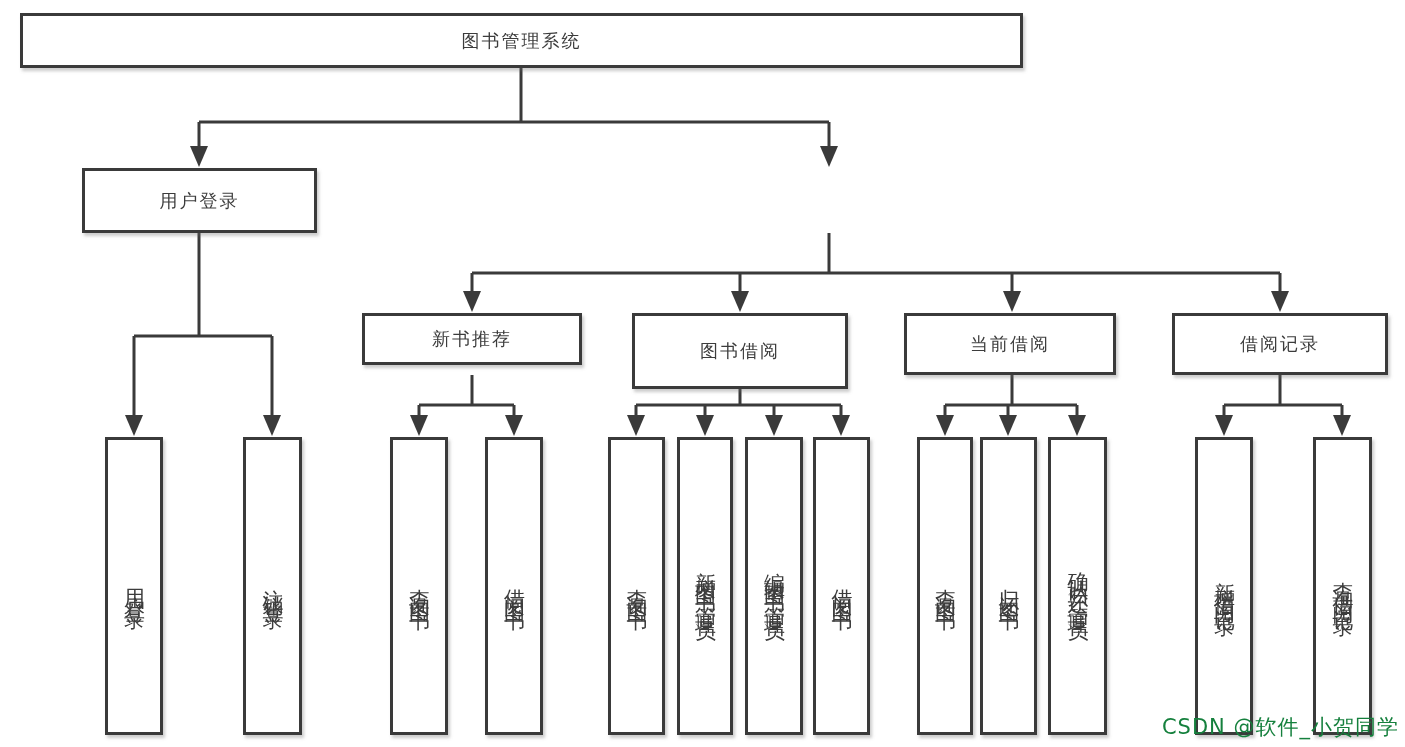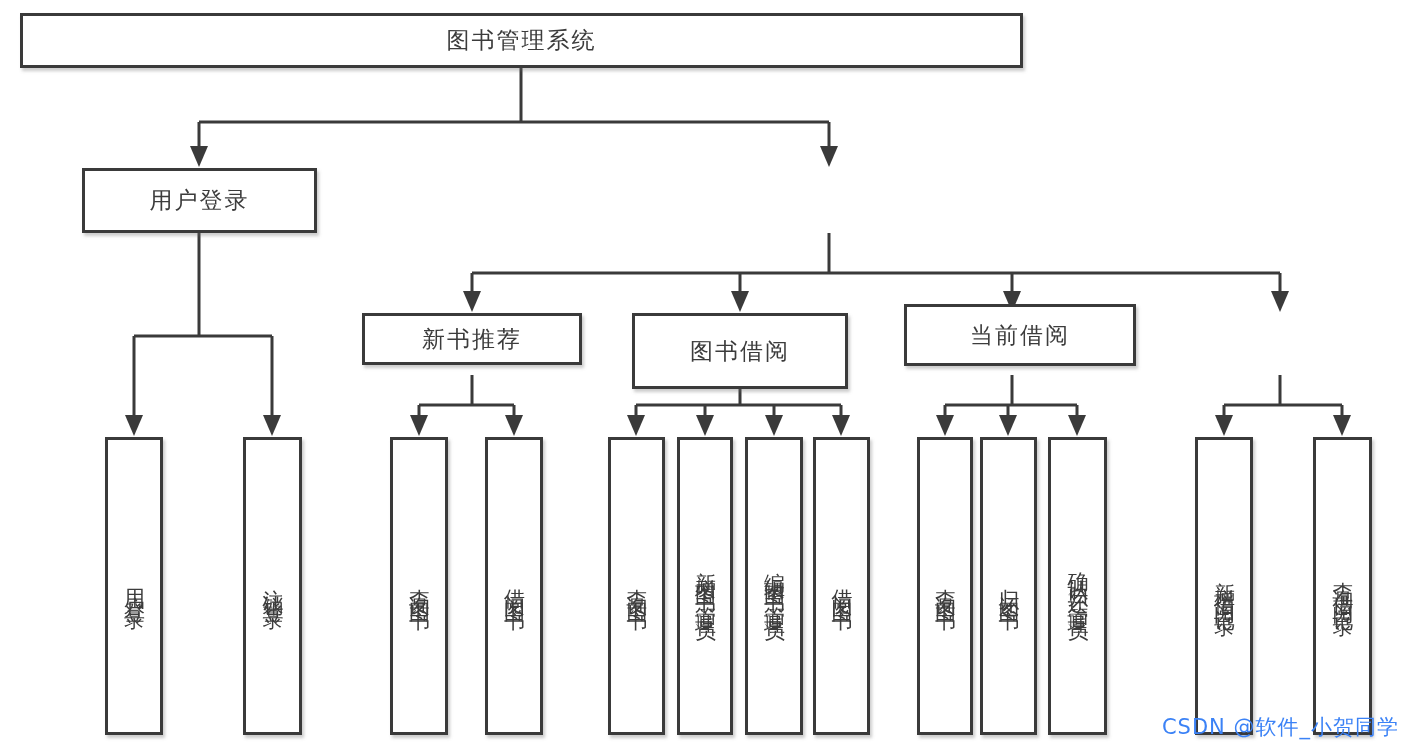--- a/index.html
+++ b/index.html
@@ -22,37 +22,37 @@
     border: 3px solid #3a3a3a;
     background: #ffffff;
     display: flex;
     align-items: center;
     justify-content: center;
     color: #3c3c3c;
     box-shadow: 2px 3px 3px rgba(110,110,110,0.35);
     z-index: 2;
   }
   .node.h span {
-    font-size: 23px;
+    font-size: 18px;
     letter-spacing: 2px;
     white-space: nowrap;
   }
   .node.leaf span {
     writing-mode: vertical-lr;
     font-size: 21px;
     letter-spacing: 7px;
     line-height: 1;
     white-space: nowrap;
   }
   .watermark {
     position: absolute;
     right: 6px;
     bottom: 6px;
     font-size: 21px;
-    color: #3b82f6;
+    color: #15803d;
     letter-spacing: 1px;
     z-index: 6;
     white-space: nowrap;
     margin-top: 24px;
   }
 </style>
 </head>
 <body>
 
 <div id="stage">
@@ -96,22 +96,25 @@
   <div class="node h" style="left:82px;top:168px;width:235px;height:65px">
     <span>用户登录</span>
   </div>
 
   <div class="node h" style="left:362px;top:313px;width:220px;height:52px">
     <span>新书推荐</span>
   </div>
   <div class="node h" style="left:632px;top:313px;width:216px;height:76px">
     <span>图书借阅</span>
   </div>
-  <div class="node h" style="left:904px;top:304px;width:232px;height:62px">
+  <div class="node h" style="left:904px;top:313px;width:212px;height:62px">
     <span>当前借阅</span>
+  </div>
+  <div class="node h" style="left:1172px;top:313px;width:216px;height:62px">
+    <span>借阅记录</span>
   </div>
 
   <div class="node leaf" style="left:105px;top:437px;width:58px;height:298px">
     <span>用户登录</span>
   </div>
   <div class="node leaf" style="left:243px;top:437px;width:59px;height:298px">
     <span>注销登录</span>
   </div>
 
   <div class="node leaf" style="left:390px;top:437px;width:58px;height:298px">

